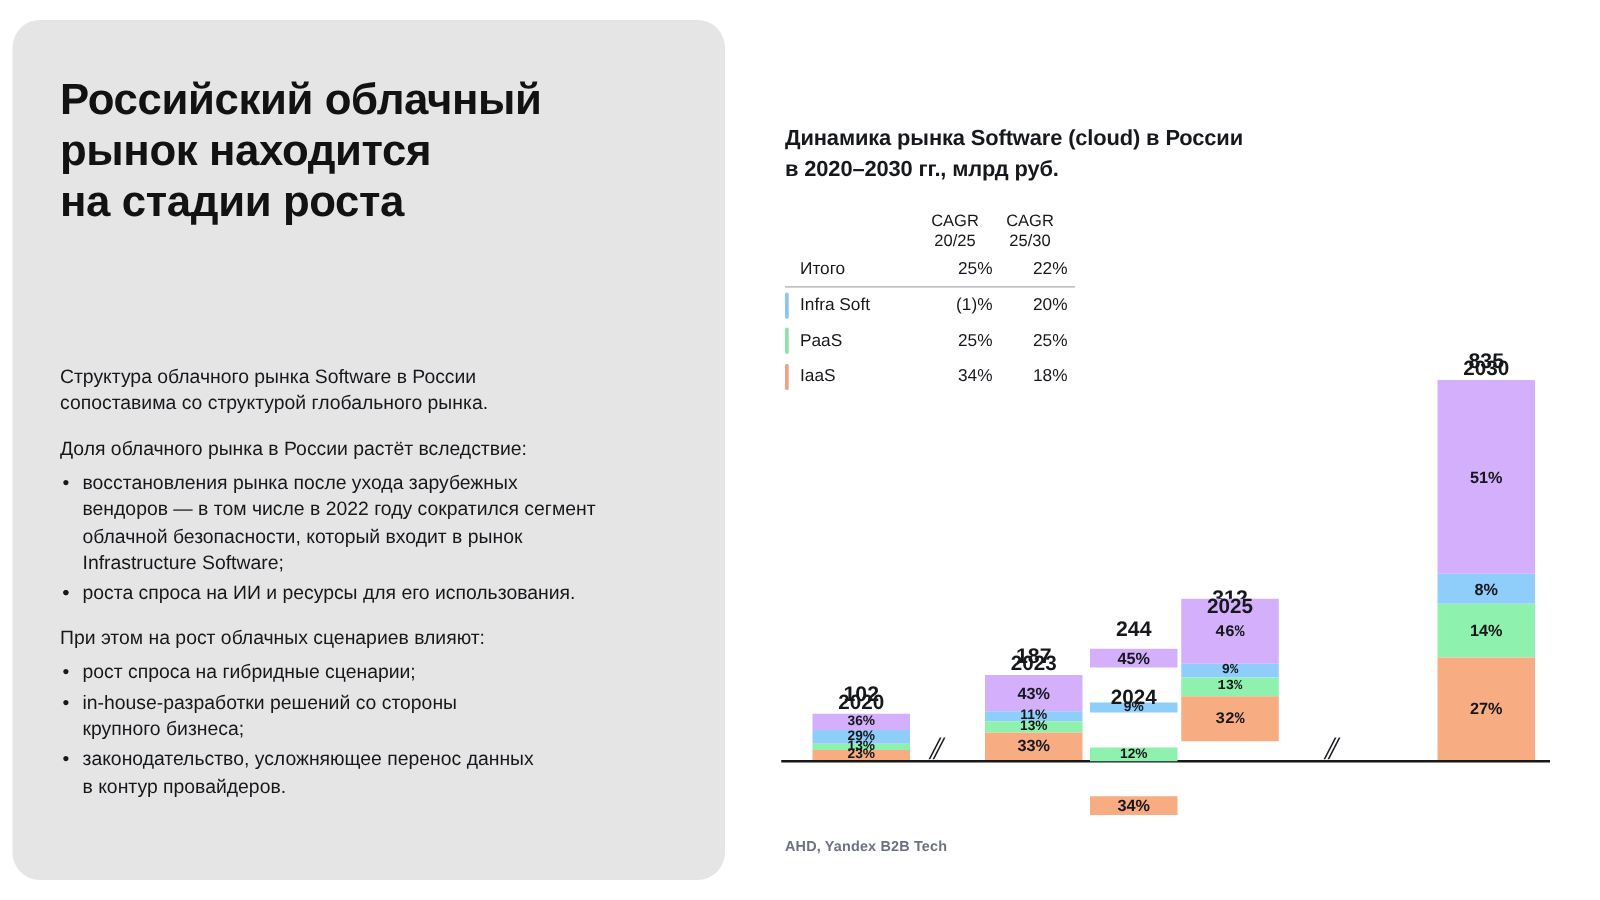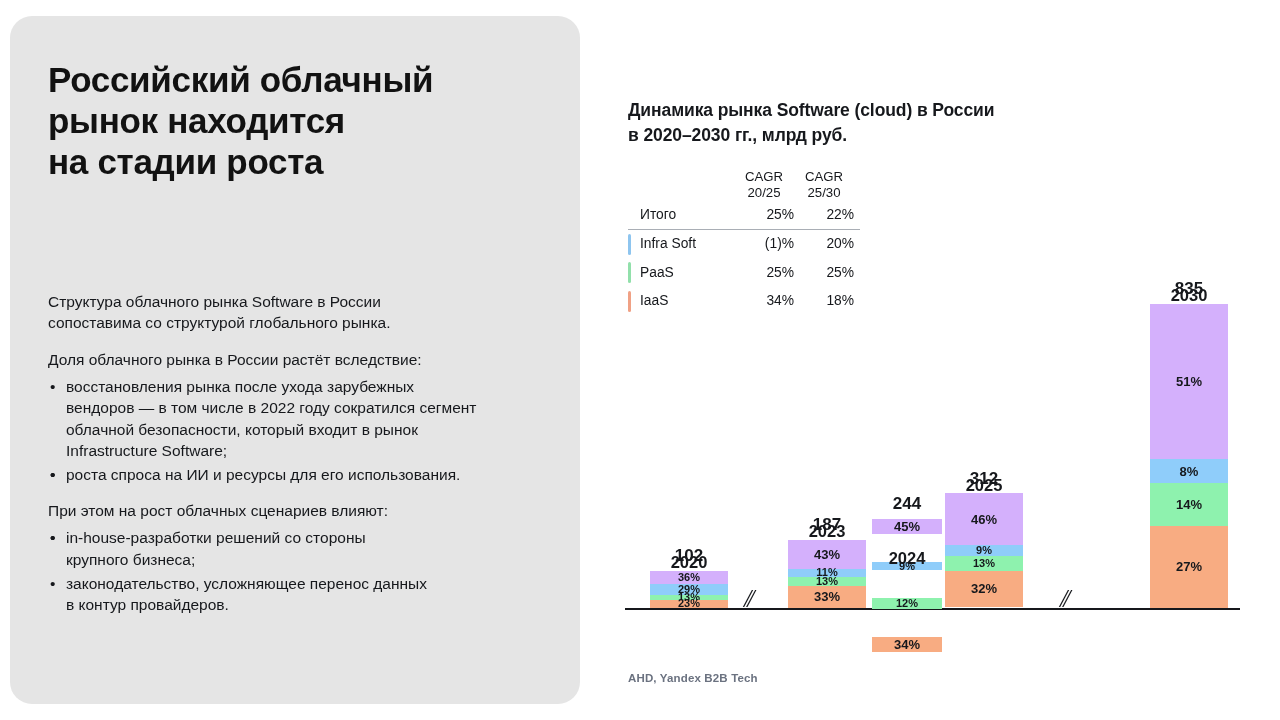--- a/index.html
+++ b/index.html
@@ -258,21 +258,21 @@
       <li><span class="dot">•</span><span>восстановления рынка после ухода зарубежных
 вендоров — в том числе в 2022 году сократился сегмент
 облачной безопасности, который входит в рынок
 Infrastructure Software;</span></li>
       <li><span class="dot">•</span></li>
       <li><span class="dot">•</span><span>роста спроса на ИИ и ресурсы для его использования.</span></li>
     </ul>
 
     <p class="lead-line">При этом на рост облачных сценариев влияют:</p>
     <ul class="bullets">
-      <li><span class="dot">•</span></li>
+      <li><span class="dot">•</span><span>рост спроса на гибридные сценарии;</span></li>
       <li><span class="dot">•</span><span>in-house-разработки решений со стороны
 крупного бизнеса;</span></li>
       <li><span class="dot">•</span><span>законодательство, усложняющее перенос данных
 в контур провайдеров.</span></li>
     </ul>
   </div>
 </div>
 
 <div id="right-panel">
 
@@ -367,21 +367,21 @@
               <span style="font-size: 11px; line-height: 11px;">12%</span>
             </div>
             <div class="seg iaas" style="height: 30.26px; background: rgb(248, 172, 130);">
               <span>34%</span>
             </div>
           </div>
           <div class="x-label" style="position: absolute; bottom: -32px; margin-top: 48px;">2024</div>
         </div>
         <div class="bar-group" style="left: 325px; width: 78px; height: 140px;">
           <div class="bar-total" style="bottom: 119px;">312</div>
-          <div class="bar" style="height: 115px; position: absolute; bottom: 0px;">
+          <div class="bar" style="height: 129px; position: absolute; bottom: 0px; font-family: Liberation Mono, monospace;">
             <div class="seg saas" style="height: 52.44px; background: rgb(212, 176, 252);">
               <span>46%</span>
             </div>
             <div class="seg infra" style="height: 10.26px; background: rgb(143, 205, 250);">
               <span style="font-size: 11px; line-height: 11px;">9%</span>
             </div>
             <div class="seg paas" style="height: 14.82px; background: rgb(142, 242, 174);">
               <span style="font-size: 11px; line-height: 11px;">13%</span>
             </div>
             <div class="seg iaas" style="height: 36.48px; background: rgb(248, 172, 130);">

